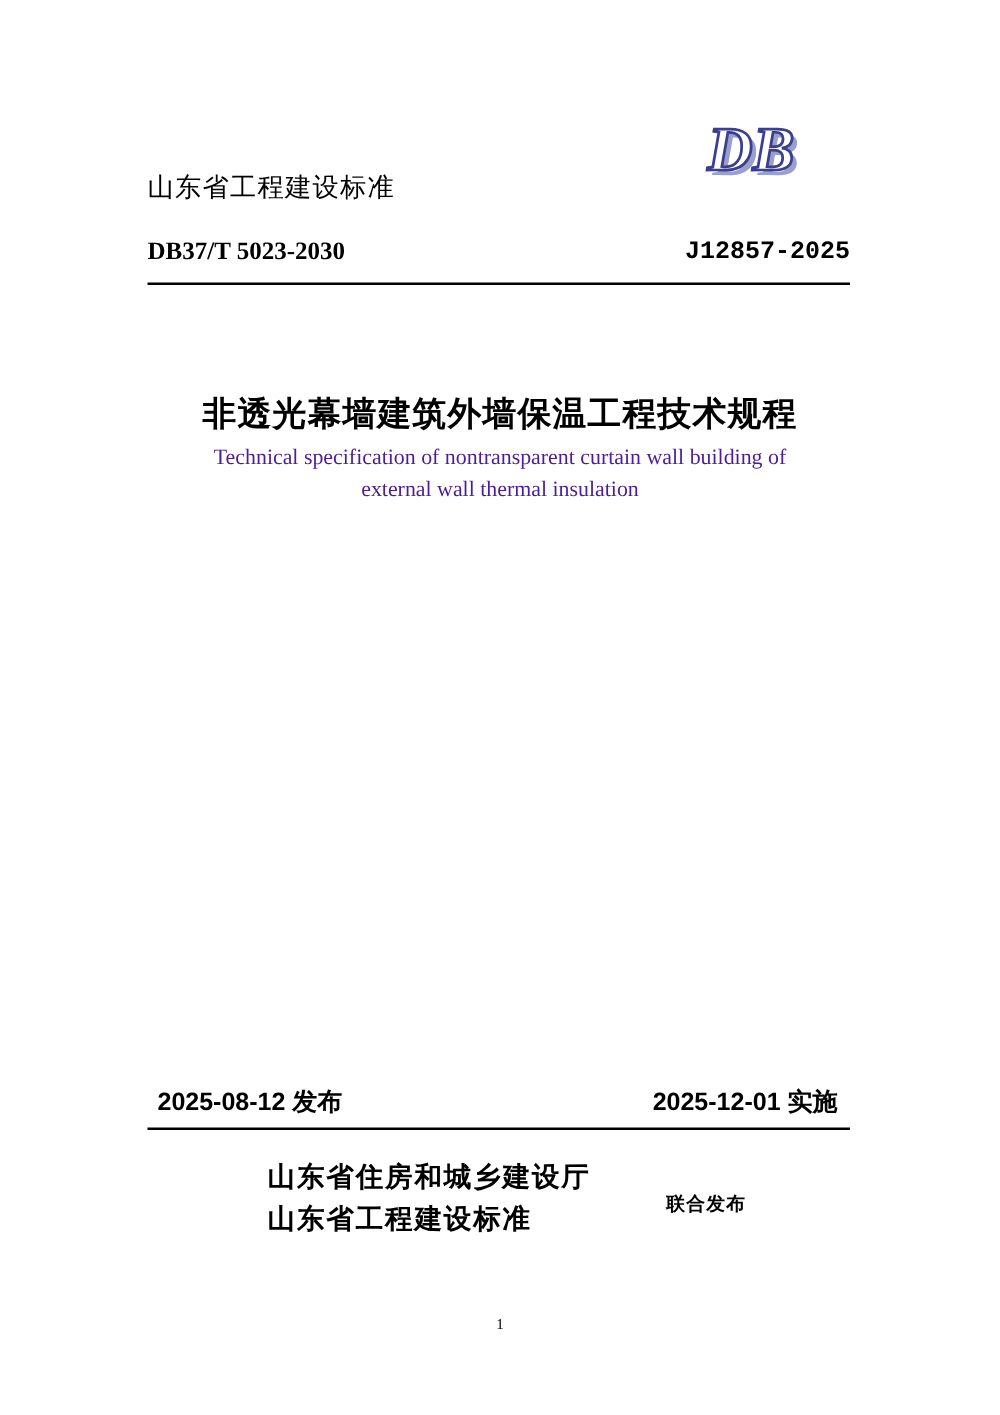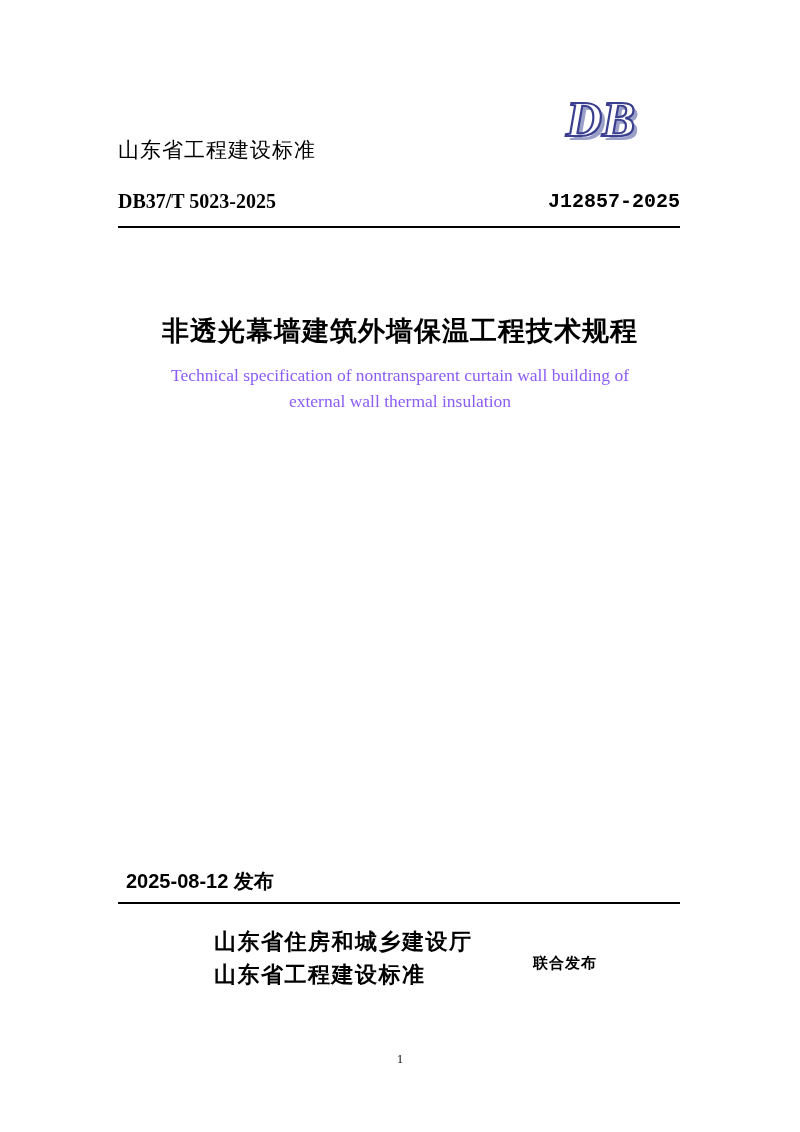--- a/index.html
+++ b/index.html
@@ -98,25 +98,25 @@
   }
   .title-cn {
     font-family: "Liberation Sans", sans-serif;
     font-weight: bold;
     font-size: 27px;
     letter-spacing: 1px;
     line-height: 38px;
     white-space: nowrap;
   }
   .title-en {
-    margin-top: 12px;
+    margin-top: 2px;
     font-family: "Liberation Serif", serif;
     font-size: 17.5px;
     line-height: 26px;
-    color: #8b5cf6;
+    color: #4c1d95;
   }
   .title-note {
     margin-top: 16px;
     font-family: "Liberation Sans", sans-serif;
     font-size: 19px;
     letter-spacing: 1px;
   }
 
   
   .dates-row {
@@ -207,35 +207,36 @@
       <svg width="110" height="60" viewBox="0 0 110 60" xmlns="http://www.w3.org/2000/svg">
 
         <text x="8" y="46" font-family="Liberation Serif, serif" font-size="50" font-weight="bold" font-style="italic" fill="#9aa0c8">DB</text>
 
         <text x="4" y="42" font-family="Liberation Serif, serif" font-size="50" font-weight="bold" font-style="italic" fill="#ffffff" stroke="#3b3f8f" stroke-width="2.2">DB</text>
       </svg>
     </div>
   </div>
 
   <div class="code-row">
-    <div class="code-left">DB37/T 5023-2025</div>
+    <div class="code-left">DB37/T 5023-2030</div>
     <div class="code-right">J12857-2025</div>
   </div>
   <div class="rule-top"></div>
 
   <div class="title-block">
     <div class="title-cn">非透光幕墙建筑外墙保温工程技术规程</div>
     <div class="title-en">
       <div>Technical specification of nontransparent curtain wall building of</div>
       <div>external wall thermal insulation</div>
     </div>
   </div>
 
   <div class="dates-row">
     <div class="date-issue">2025-08-12 发布</div>
+    <div class="date-effective">2025-12-01 实施</div>
   </div>
   <div class="rule-bottom"></div>
 
   <div class="publishers">
     <div class="pub-names">
       <div>山东省住房和城乡建设厅</div>
       <div>山东省工程建设标准</div>
     </div>
     <div class="pub-joint">联合发布</div>
   </div>

